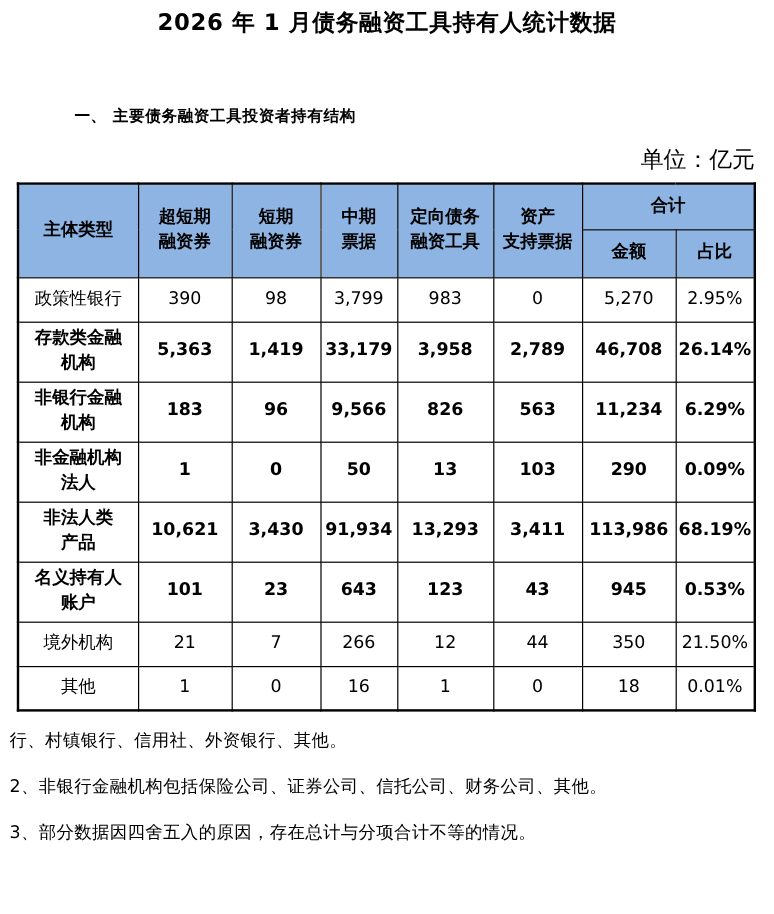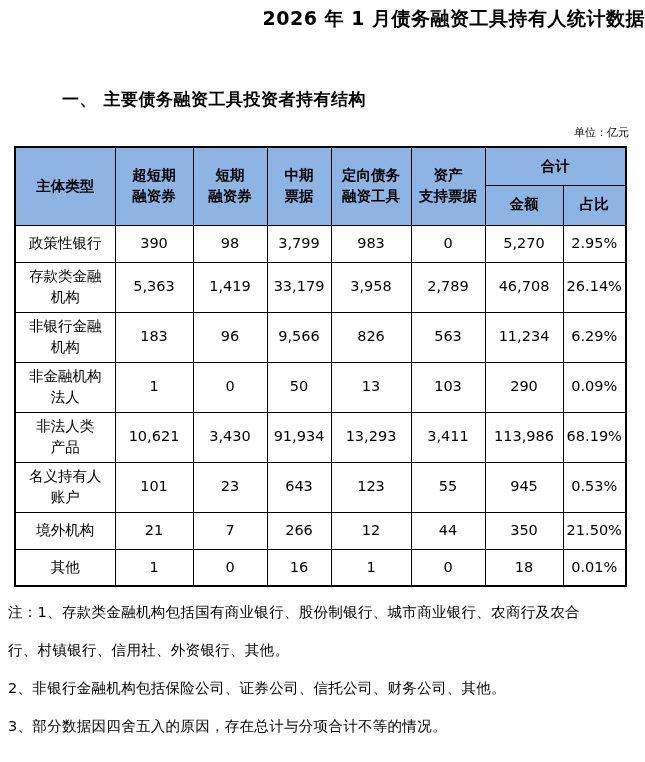--- a/index.html
+++ b/index.html
@@ -2,47 +2,47 @@
 <html><head>
 <meta charset="utf-8">
 <style>
   html,body{margin:0;padding:0;}
   body{
     width:645px;height:762px;background:#ffffff;color:#000;
     font-family:"DejaVu Sans","Liberation Sans",sans-serif;
     overflow:hidden;
   }
   .title{
-    margin:6px 0 0 0;text-align:right;
+    margin:6px 0 0 0;text-align:center;
     font-size:19px;font-weight:bold;letter-spacing:.5px;
   }
   .section-heading{
     margin:56px 0 0 62px;
-    font-size:17px;font-weight:bold;letter-spacing:.5px;
+    font-size:13px;font-weight:bold;letter-spacing:.5px;
   }
   .unit-label{
     margin:14px 16px 6px 0;text-align:right;
-    font-size:11px;
+    font-size:19px;
   }
   table.stat{
     border-collapse:collapse;table-layout:fixed;
     margin:0 0 0 14px;border:2px solid #000;
   }
   table.stat th,table.stat td{
     border:1px solid #000;text-align:center;vertical-align:middle;
     padding:0 2px;font-size:14.5px;line-height:1.45;
     white-space:pre-line;overflow:hidden;
   }
   table.stat th{
     background:#8DB4E2;font-weight:bold;
   }
   tr.hrow1{height:38px;}
   tr.hrow2{height:40px;}
   tr.r-single{height:37px;margin-top:34px;}
-  tr.r-double{height:50px;}
+  tr.r-double{height:50px;font-weight:bold;}
   .notes{margin:16px 0 0 8px;font-size:14.5px;}
   .note-line{margin:0 0 20px 0;line-height:18px;letter-spacing:.3px;}
 </style>
 </head>
 <body>
 
 <div>
 
   <h1 class="title">2026 年 1 月债务融资工具持有人统计数据</h1>
 
@@ -136,21 +136,21 @@
         <td>113,986</td>
         <td>68.19%</td>
       </tr>
       <tr class="r-double">
         <td>名义持有人
 账户</td>
         <td>101</td>
         <td>23</td>
         <td>643</td>
         <td>123</td>
-        <td>55</td>
+        <td>43</td>
         <td>945</td>
         <td>0.53%</td>
       </tr>
       <tr class="r-single">
         <td>境外机构</td>
         <td>21</td>
         <td>7</td>
         <td>266</td>
         <td>12</td>
         <td>44</td>
@@ -164,19 +164,18 @@
         <td>16</td>
         <td>1</td>
         <td>0</td>
         <td>18</td>
         <td>0.01%</td>
       </tr>
     </tbody>
   </table>
 
   <div class="notes">
-    <div class="note-line">注：1、存款类金融机构包括国有商业银行、股份制银行、城市商业银行、农商行及农合</div>
     <div class="note-line">行、村镇银行、信用社、外资银行、其他。</div>
     <div class="note-line">2、非银行金融机构包括保险公司、证券公司、信托公司、财务公司、其他。</div>
     <div class="note-line">3、部分数据因四舍五入的原因，存在总计与分项合计不等的情况。</div>
   </div>
 
 </div>
 
 </body></html>

